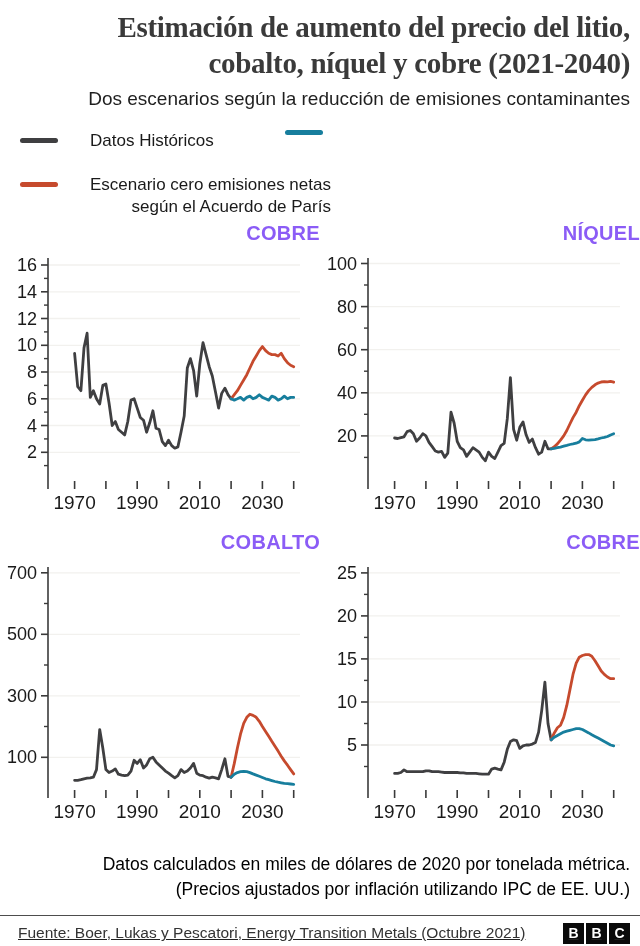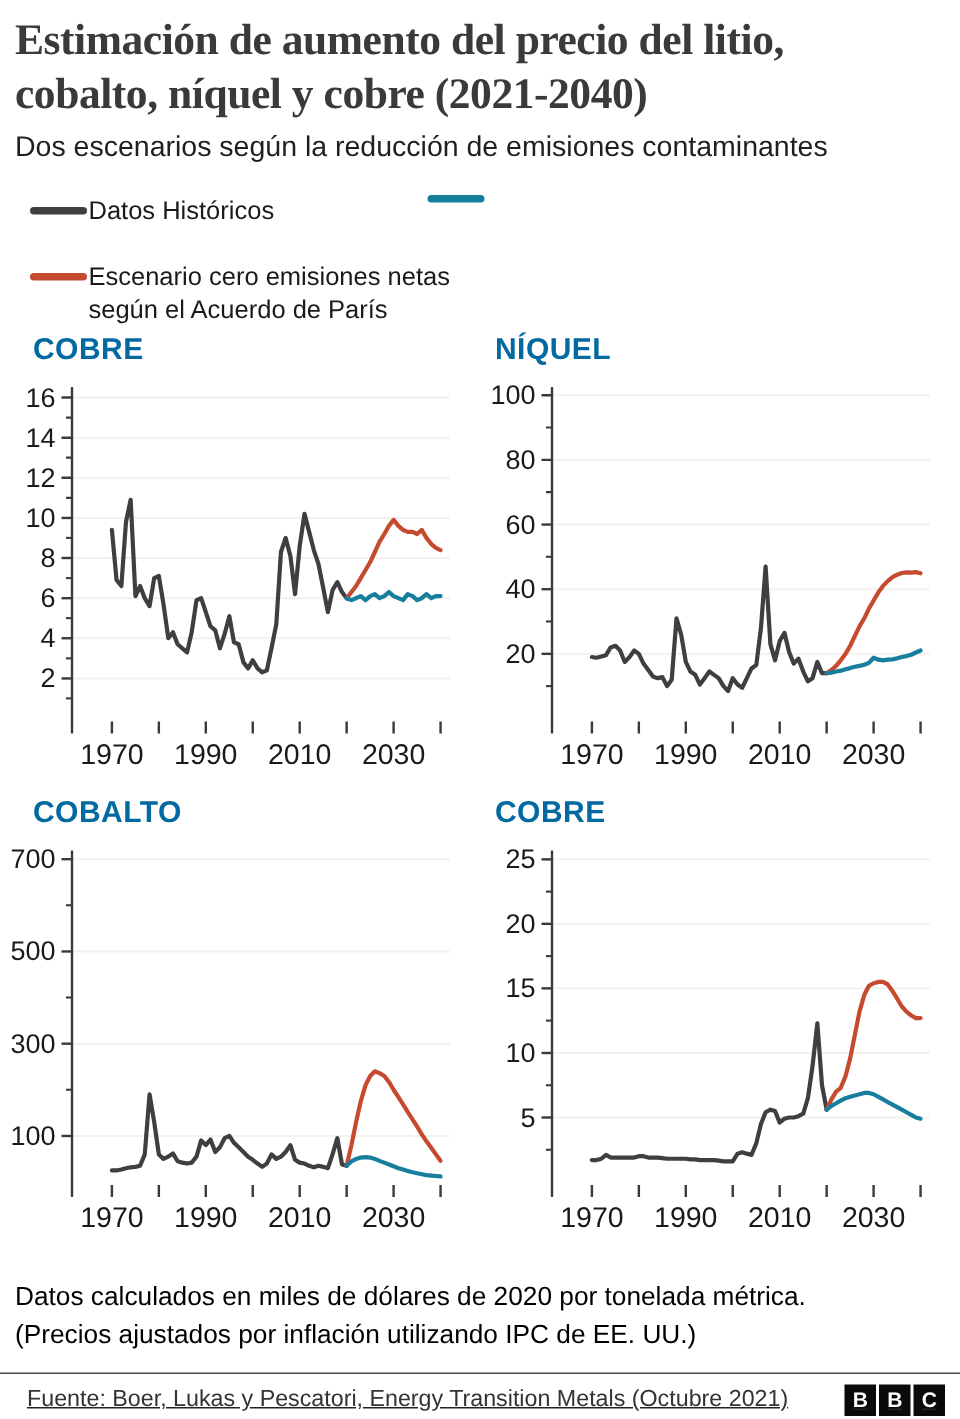--- a/index.html
+++ b/index.html
@@ -1,37 +1,37 @@
 <!DOCTYPE html>
 <html><head>
 <meta charset="utf-8">
 <style>
   html,body{margin:0;padding:0;background:#fff;}
   .page{
     width:640px;height:946px;background:#fff;overflow:hidden;
     font-family:"Liberation Sans",sans-serif;color:#222;box-sizing:border-box;
-    padding-top:8px;position:relative;
+    padding-top:8px;position:relative;text-align:right;
   }
   .title{
     font-family:"Liberation Serif",serif;font-weight:700;
     font-size:29px;line-height:1.24;color:#3a3a3a;
     margin:2px 10px 6px 10px;white-space:pre-line;letter-spacing:-0.3px;
   }
   .subtitle{font-size:19px;color:#1f1f1f;margin:0 10px 8px 10px;}
   .legend{position:relative;height:98px;}
-  .legend-item{position:absolute;display:flex;gap:1px;align-items:flex-start;}
+  .legend-item{position:absolute;display:flex;gap:32px;align-items:flex-start;}
   .legend-item-historical{left:20px;top:12px;}
   .legend-item-current{left:285px;top:4px;}
   .legend-item-netzero{left:20px;top:56px;}
   .swatch{flex:none;width:38px;height:5px;border-radius:3px;margin-top:8px;background:#888;}
   .legend-label{font-size:17px;line-height:1.28;white-space:pre-line;color:#1a1a1a;}
   .charts{display:grid;grid-template-columns:320px 320px;}
   .chart{padding-left:6px;}
   .chart h2{
-    font-size:20px;font-weight:700;color:#0369a1;letter-spacing:0.3px;
+    font-size:20px;font-weight:700;color:#8b5cf6;letter-spacing:0.3px;
     margin:6px 0 0 16px;
   }
   .chart:nth-child(2n) h2{margin-left:4px;}
   .chart svg{display:block;}
   .ytick-label{font-size:18px;fill:#1a1a1a;}
   .xtick-label{font-size:19px;fill:#1a1a1a;}
   .footnote{
     font-size:17.5px;line-height:1.42;color:#000000;
     margin:18px 10px 0 10px;white-space:pre-line;
   }

